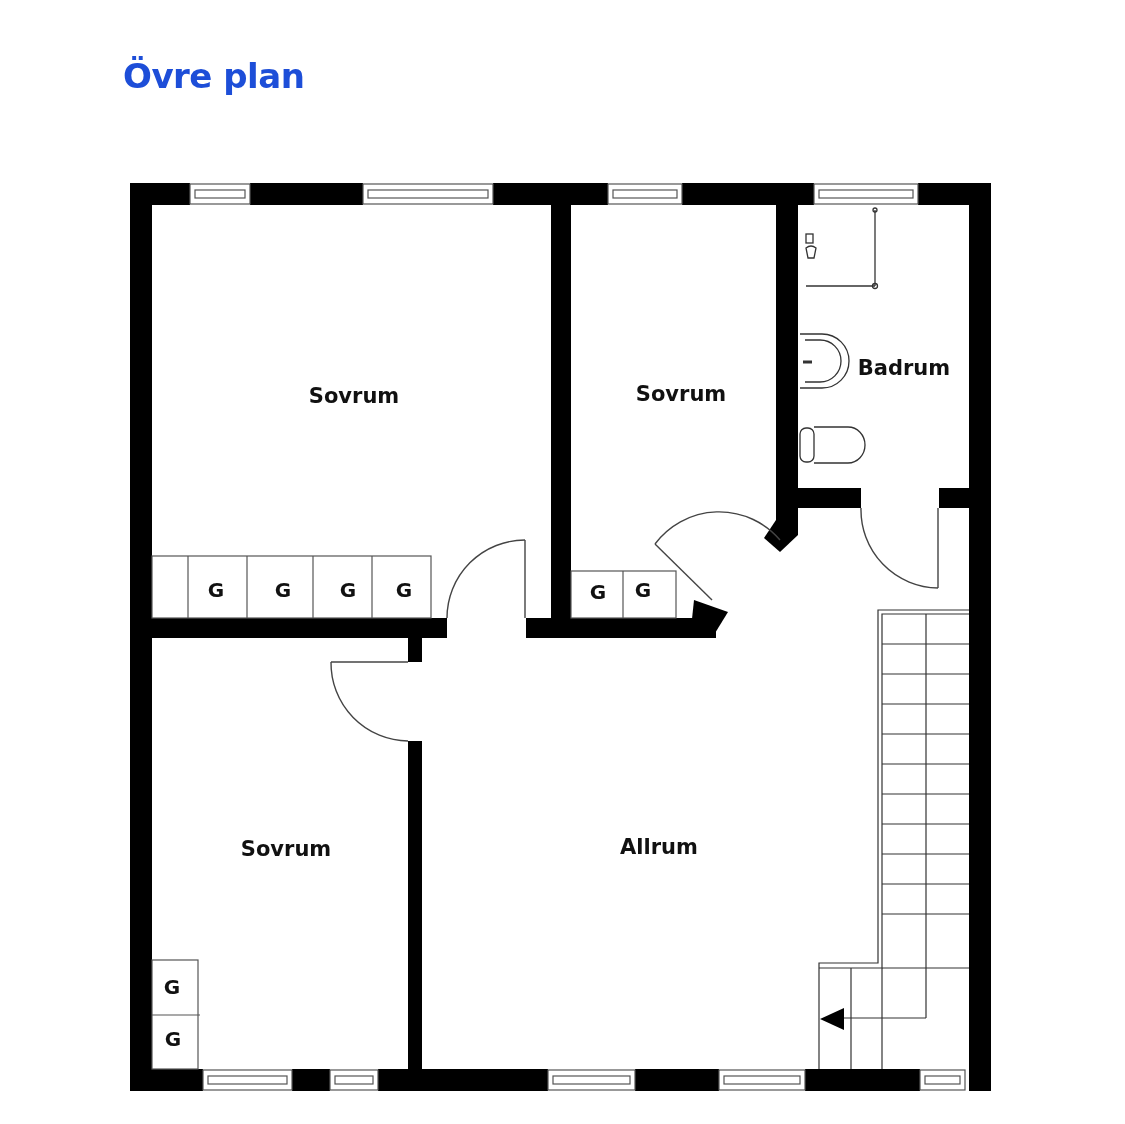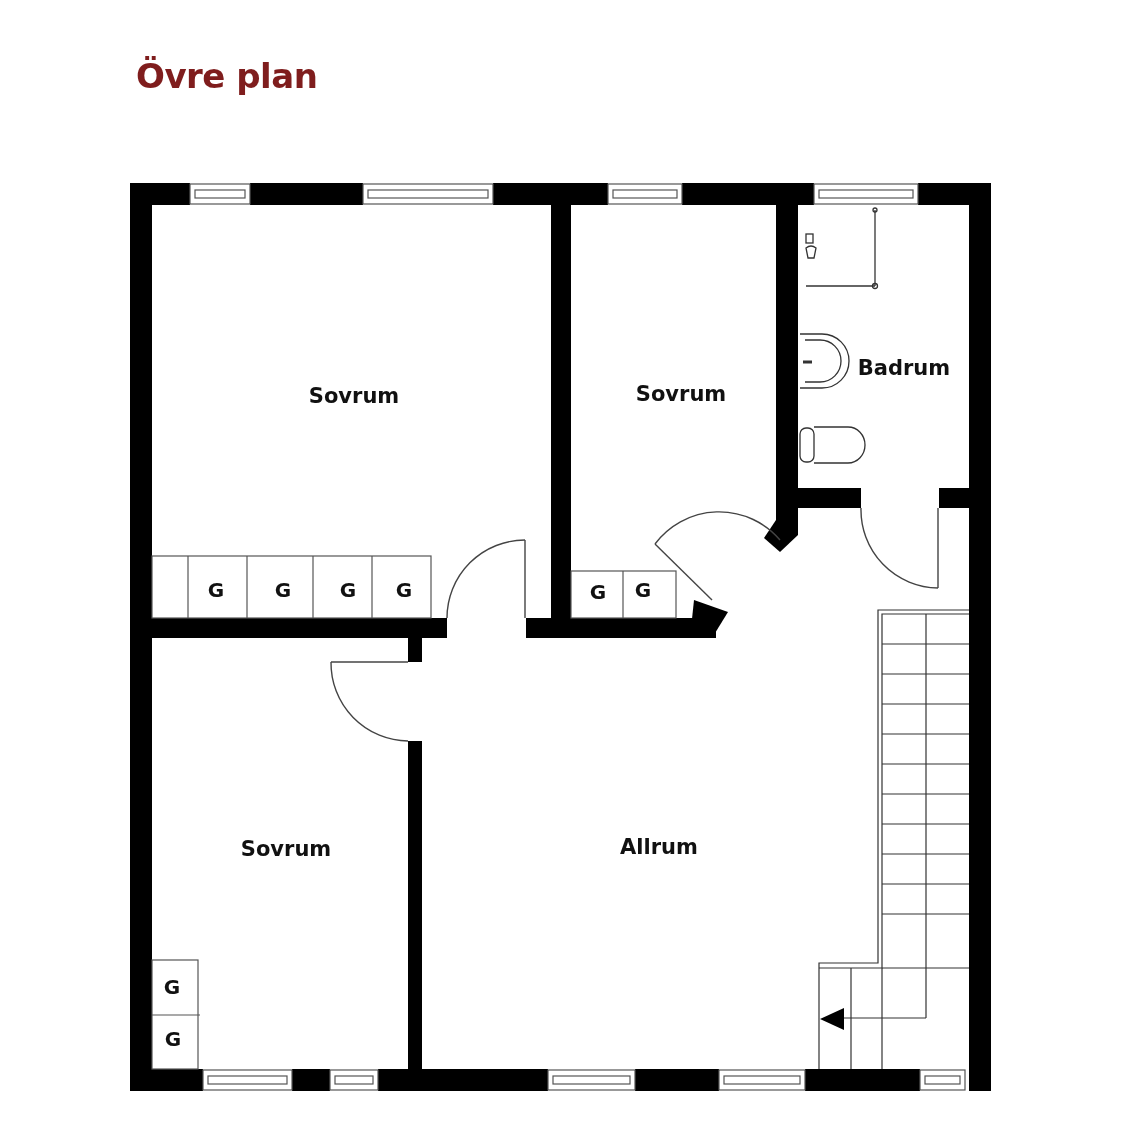--- a/index.html
+++ b/index.html
@@ -1,19 +1,19 @@
 <!DOCTYPE html>
 <html><head>
 <meta charset="utf-8">
 <style>
   html, body { margin:0; padding:0; background:#ffffff; }
   body { width:1125px; height:1124px; position:relative; overflow:hidden;
          font-family:"DejaVu Sans", sans-serif; }
-  .title { position:absolute; left:136px; top:56px; font-size:34px; font-weight:bold;
-           color:#7f1d1d; letter-spacing:-0.5px; font-family:"DejaVu Sans", sans-serif; }
+  .title { position:absolute; left:123px; top:56px; font-size:34px; font-weight:bold;
+           color:#1d4ed8; letter-spacing:-0.5px; font-family:"DejaVu Sans", sans-serif; }
   svg { position:absolute; left:0; top:0; }
   .room-label { font-family:"DejaVu Sans", sans-serif; font-weight:bold; font-size:21px; fill:#111; }
   .g-label { font-family:"DejaVu Sans", sans-serif; font-weight:bold; font-size:20px; fill:#111; }
 </style>
 </head>
 <body>
 
 <div class="title">Övre plan</div>
 
 <svg width="1125" height="1124" viewBox="0 0 1125 1124">

